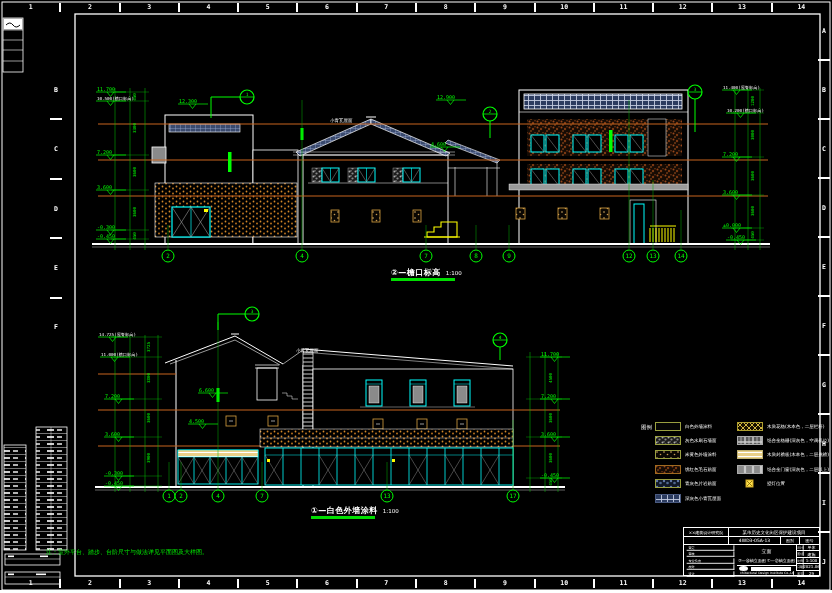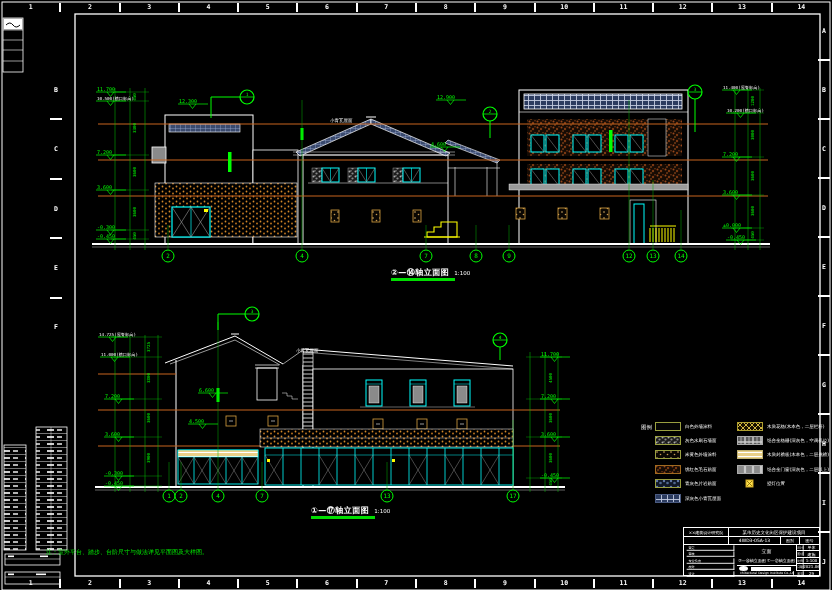--- a/index.html
+++ b/index.html
@@ -577,26 +577,26 @@
 <div class="ruler v abs" style="left:50px;top:61px;height:295px;width:14px">
 
 <div class="cell">B</div>
     <div class="cell">C</div>
     <div class="cell">D</div>
     <div class="cell">E</div>
     <div class="cell">F</div>
   </div>
 
 <div class="abs dwg-title" style="left:391px;top:267px">
-  <span>②—⑭轴立面图</span><span class="scale">1:100</span>
+  <span>②—檐口标高</span><span class="scale">1:100</span>
 </div>
 <div class="abs title-underline" style="left:391px;top:278px;width:64px"></div>
 
 <div class="abs dwg-title" style="left:311px;top:505px">
-  <span>①—⑰轴立面图</span><span class="scale">1:100</span>
+  <span>①—白色外墙涂料</span><span class="scale">1:100</span>
 </div>
 <div class="abs title-underline" style="left:311px;top:516px;width:64px"></div>
 
 <div class="abs note" style="left:46px;top:548px">注：室外平台、踏步、台阶尺寸与做法详见平面图及大样图。</div>
 
 <div class="abs" style="left:641px;top:419px;width:190px;height:100px">
   <div class="legend-title abs" style="left:0;top:5px">图例</div>
   <div class="legend-col" style="left:14px">
 
       <div class="legend-row">

